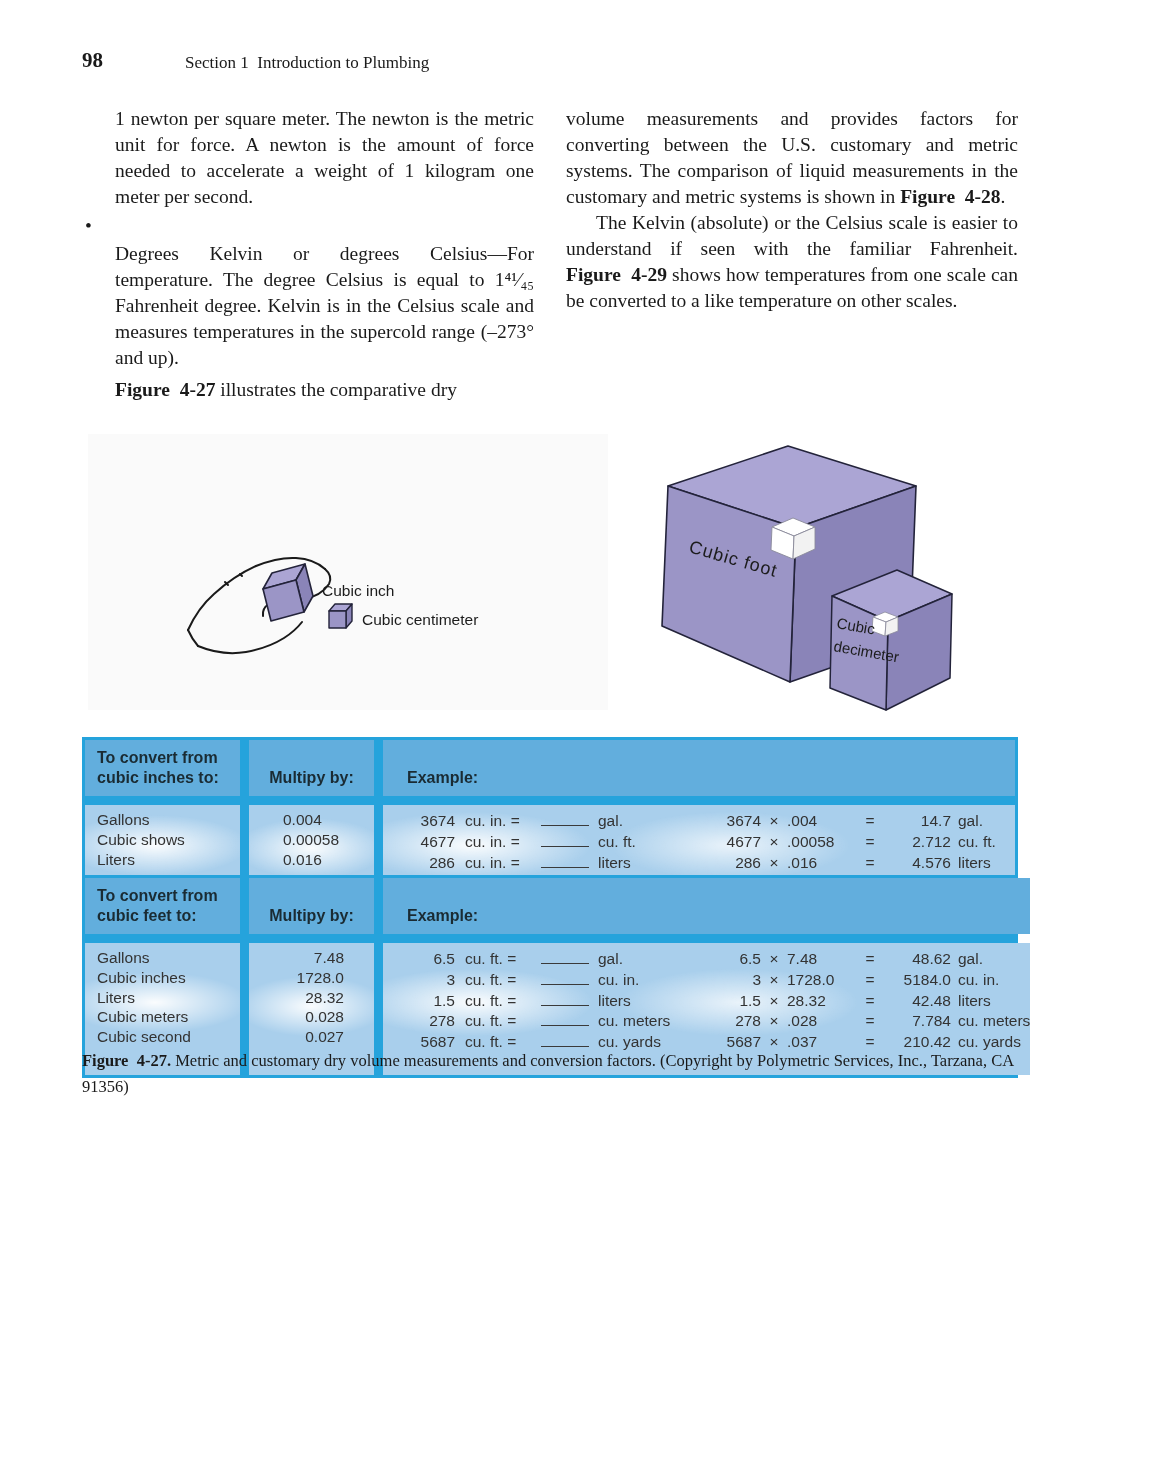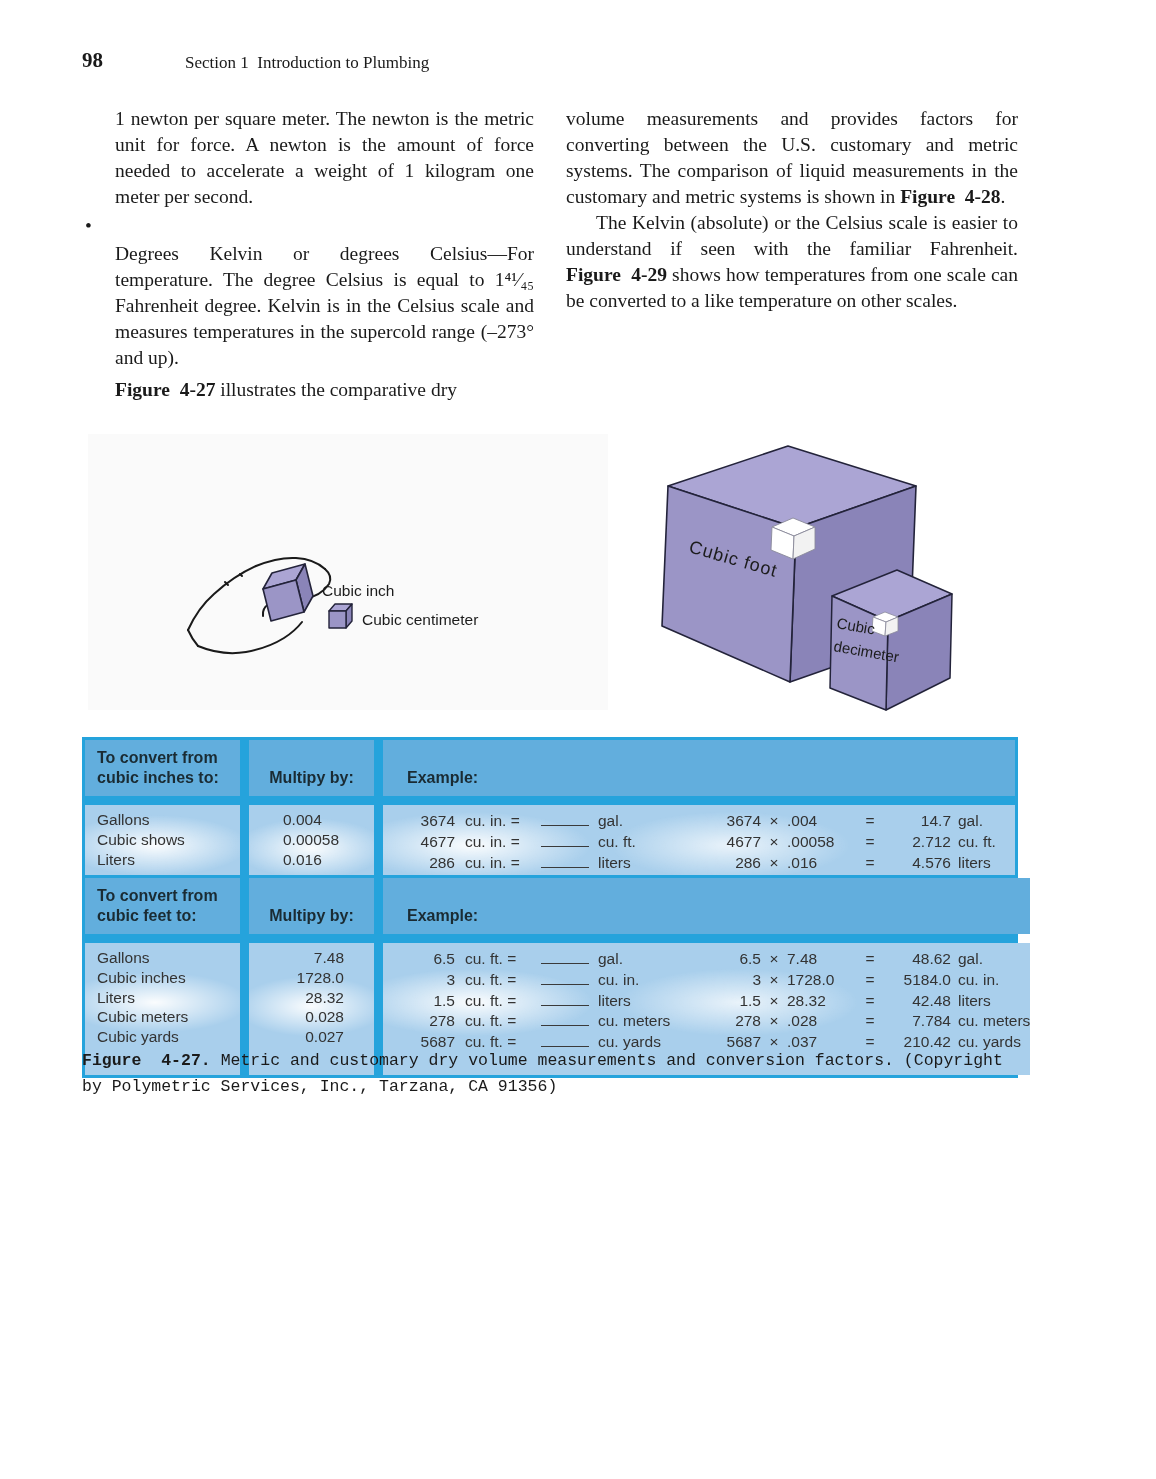--- a/index.html
+++ b/index.html
@@ -70,21 +70,21 @@
   .exline .qty,.exline .cqty,.exline .rnum{text-align:right;}
   .exline .measure{padding-left:10px;white-space:nowrap;}
   .exline .blankcell{padding-left:6px;}
   .blank{display:inline-block;width:48px;height:15px;border-bottom:1.6px solid #3a3a3a;}
   .exline .bunit{padding-left:7px;white-space:nowrap;}
   .exline .times,.exline .eq{text-align:center;}
   .exline .runit{padding-left:7px;white-space:nowrap;}
   
   .caption{
     position:absolute;left:82px;top:1048px;width:940px;margin:0;
-    font-family:Liberation Mono, monospace;font-size:16.5px;line-height:26px;color:#1a1a1a;
+    font-family:Liberation Serif, serif;font-size:16.5px;line-height:26px;color:#1a1a1a;
   }
   .caption b{font-weight:bold;}
 </style>
 </head>
 <body>
 
 <div class="pagenum">98</div>
 <div class="runhead">Section 1&nbsp;&nbsp;Introduction to Plumbing</div>
 
 <div class="col col-left">
@@ -216,21 +216,21 @@
 <div class="ctable t2">
   <div class="th th-from">To convert from cubic feet to:</div>
   <div class="th th-bot th-mult">Multipy by:</div>
   <div class="th th-bot th-ex">Example:</div>
 
   <div class="td td-units">
     <div>Gallons</div>
     <div>Cubic inches</div>
     <div>Liters</div>
     <div>Cubic meters</div>
-    <div>Cubic yards</div>
+    <div>Cubic second</div>
   </div>
   <div class="td td-factors">
     <div>7.48</div>
     <div>1728.0</div>
     <div>28.32</div>
     <div>0.028</div>
     <div>0.027</div>
   </div>
   <div class="td td-ex">
     <div class="exline">

